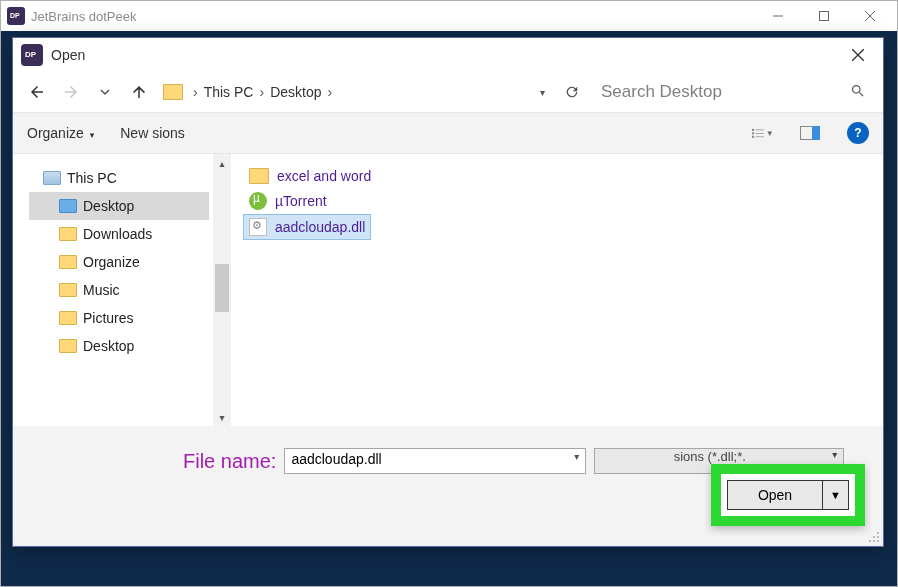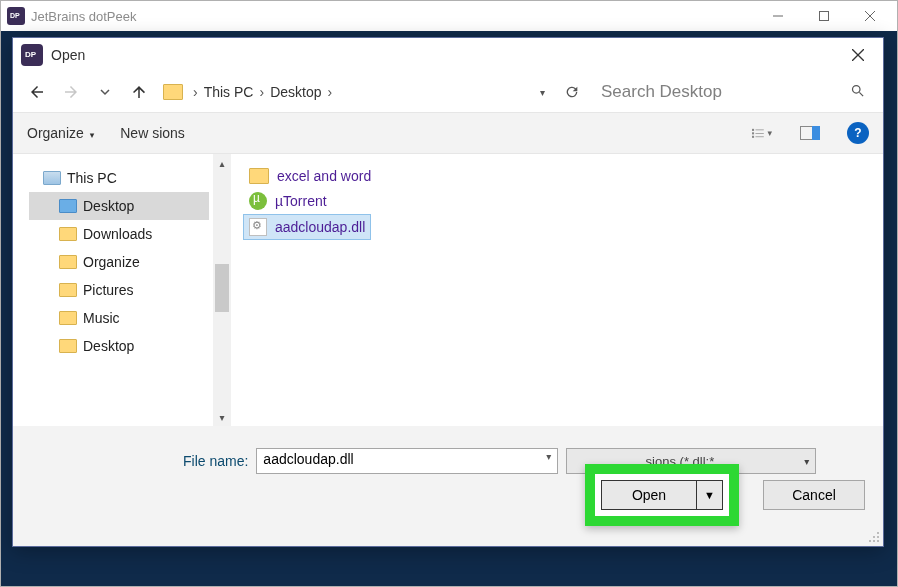--- a/index.html
+++ b/index.html
@@ -64,24 +64,24 @@
     .file-row.selected { background: #cfe5f7; border: 1px solid #8fc2ea; padding: 3px 5px; }
     .file-row .fld { width: 20px; height: 16px; background: #ffd87a; border: 1px solid #d8b24f; border-radius: 1px; }
     .file-row .ut { width: 18px; height: 18px; background: #7cbf3c; border-radius: 50%; position: relative; }
     .file-row .ut::after { content: "µ"; position: absolute; color: #fff; font-size: 12px; left: 4px; top: -1px; }
     .file-row .dll { width: 18px; height: 18px; background: #fff; border: 1px solid #bfbfbf; position: relative; }
     .file-row .dll::after { content: "⚙"; position: absolute; font-size: 11px; color: #888; left: 2px; top: 0; }
 
     
     .footer { position: absolute; bottom: 0; left: 0; right: 0; height: 120px; background: #f3f3f3; }
     .filename-row { position: absolute; left: 170px; top: 22px; display: flex; align-items: center; gap: 8px; }
-    .filename-row label { font-size: 14px; color: #0c4a6e; }
+    .filename-row label { font-size: 20px; color: #a21caf; }
     .fn-input { width: 302px; height: 26px; border: 1px solid #a6a6a6; background: #fff; padding: 2px 6px; font-size: 14px; }
     .fn-input input { border: none; outline: none; width: 270px; font-size: 14px; background: transparent; }
-    .filter-combo { width: 250px; height: 26px; border: 1px solid #a6a6a6; background: #e8e8e8; display: flex; align-items: center; padding: 0 6px; font-size: 13px; color: #444; }
+    .filter-combo { width: 250px; height: 26px; border: 1px solid #a6a6a6; background: #e8e8e8; display: flex; padding: 0 6px; font-size: 13px; color: #444; }
     .filter-combo .chev { margin-left: auto; font-size: 10px; }
 
     .buttons-row { position: absolute; right: 18px; bottom: 20px; display: flex; align-items: center; gap: 24px; }
     .cancel-btn { width: 102px; height: 30px; border: 1px solid #a6a6a6; background: #e8e8e8; font-size: 14px; }
     .open-wrap { padding: 10px; background: #2dd833; box-shadow: 0 3px 8px rgba(0,0,0,0.25); }
     .open-inner { padding: 6px; background: #fff; }
     .open-split { display: flex; }
     .open-btn { width: 96px; height: 30px; border: 1px solid #333; background: #e8e8e8; font-size: 14px; }
     .open-drop { width: 26px; height: 30px; border: 1px solid #333; border-left: none; background: #e8e8e8; display: flex; align-items: center; justify-content: center; font-size: 11px; }
 
@@ -215,25 +215,25 @@
       <div class="tree-item level2">
         <span class="fld"></span>
         <span>Downloads</span>
       </div>
       <div class="tree-item level2">
         <span class="fld"></span>
         <span>Organize</span>
       </div>
       <div class="tree-item level2">
         <span class="fld"></span>
+        <span>Music</span>
+      </div>
+      <div class="tree-item level2">
+        <span class="fld"></span>
         <span>Pictures</span>
-      </div>
-      <div class="tree-item level2">
-        <span class="fld"></span>
-        <span>Music</span>
       </div>
       <div class="tree-item level2">
         <span class="fld"></span>
         <span>Desktop</span>
       </div>
     </div>
     <div class="tree-scroll">
       <div class="up-arr">▴</div>
       <div class="thumb"></div>
       <div class="dn-arr">▾</div>
@@ -270,21 +270,20 @@
 
     <div class="buttons-row">
       <div class="open-wrap">
         <div class="open-inner">
           <div class="open-split">
             <button class="open-btn">Open</button>
             <div class="open-drop">▼</div>
           </div>
         </div>
       </div>
-      <button class="cancel-btn">Cancel</button>
     </div>
 
     <div class="resize-grip">
       <svg width="14" height="14" viewBox="0 0 14 14">
         <circle cx="11" cy="3" r="1" fill="#aaa"></circle>
           <circle cx="7" cy="7" r="1" fill="#aaa"></circle>
           <circle cx="11" cy="7" r="1" fill="#aaa"></circle>
           <circle cx="3" cy="11" r="1" fill="#aaa"></circle>
           <circle cx="7" cy="11" r="1" fill="#aaa"></circle>
           <circle cx="11" cy="11" r="1" fill="#aaa"></circle>

